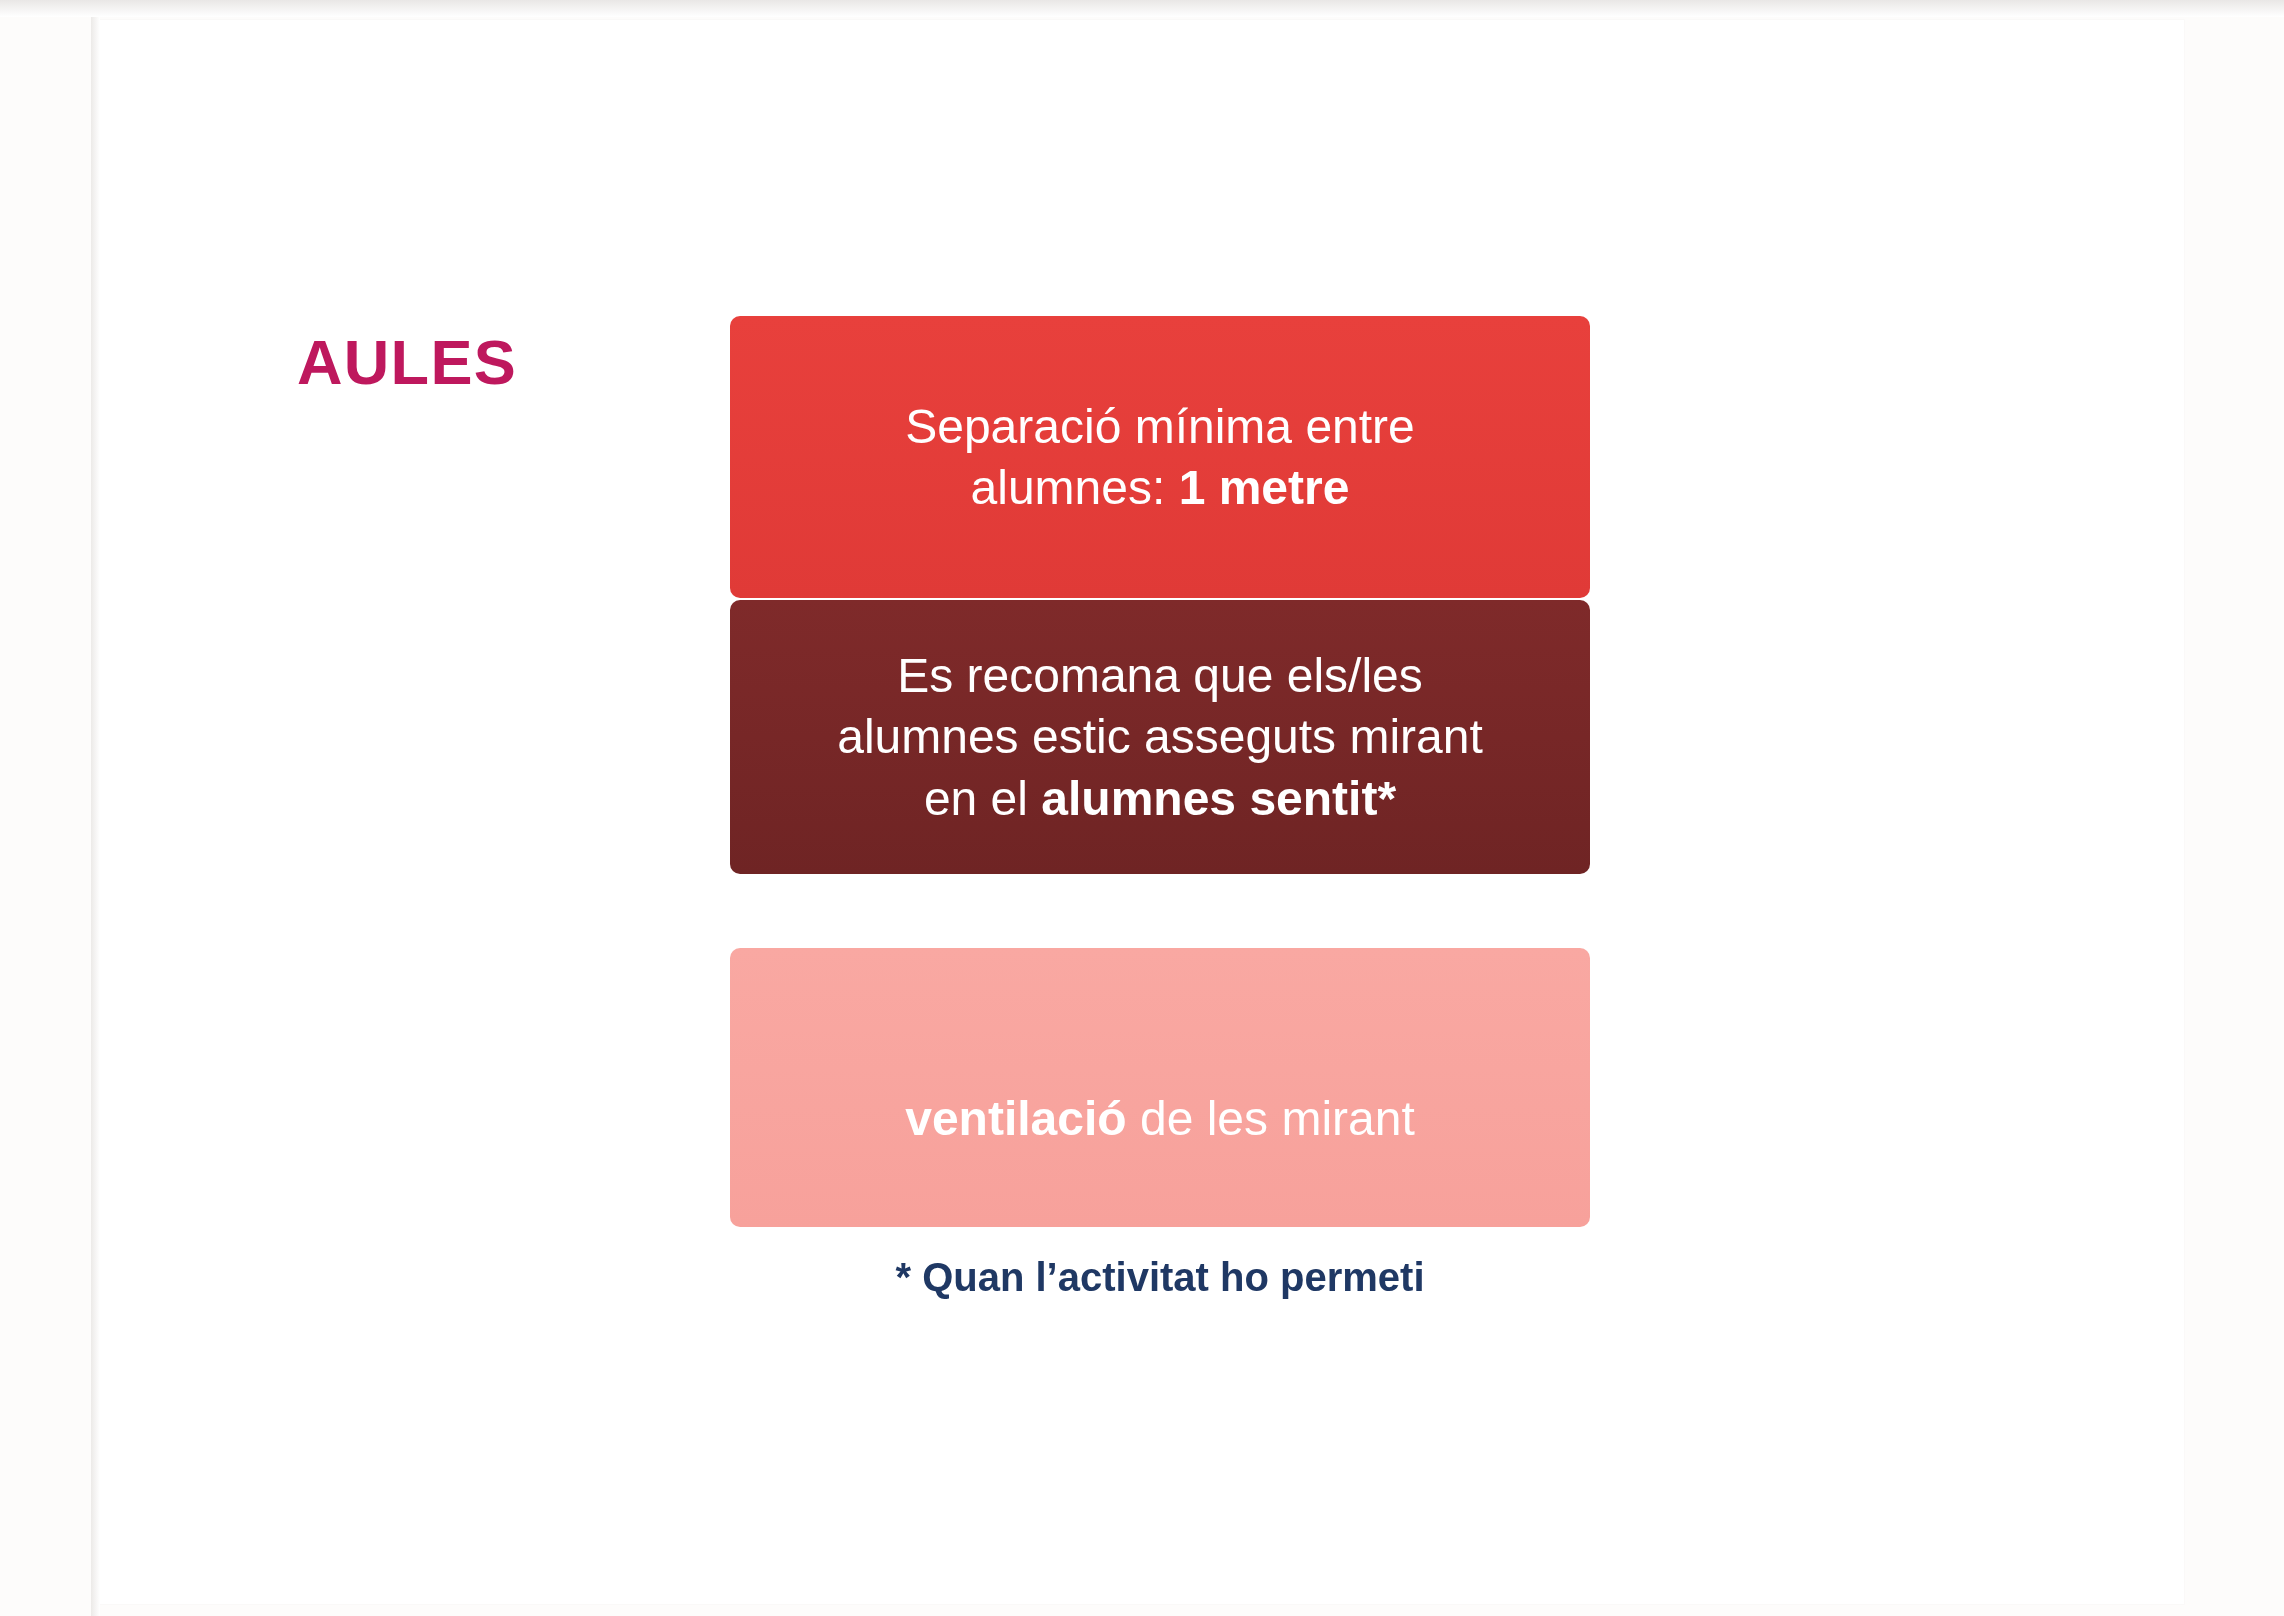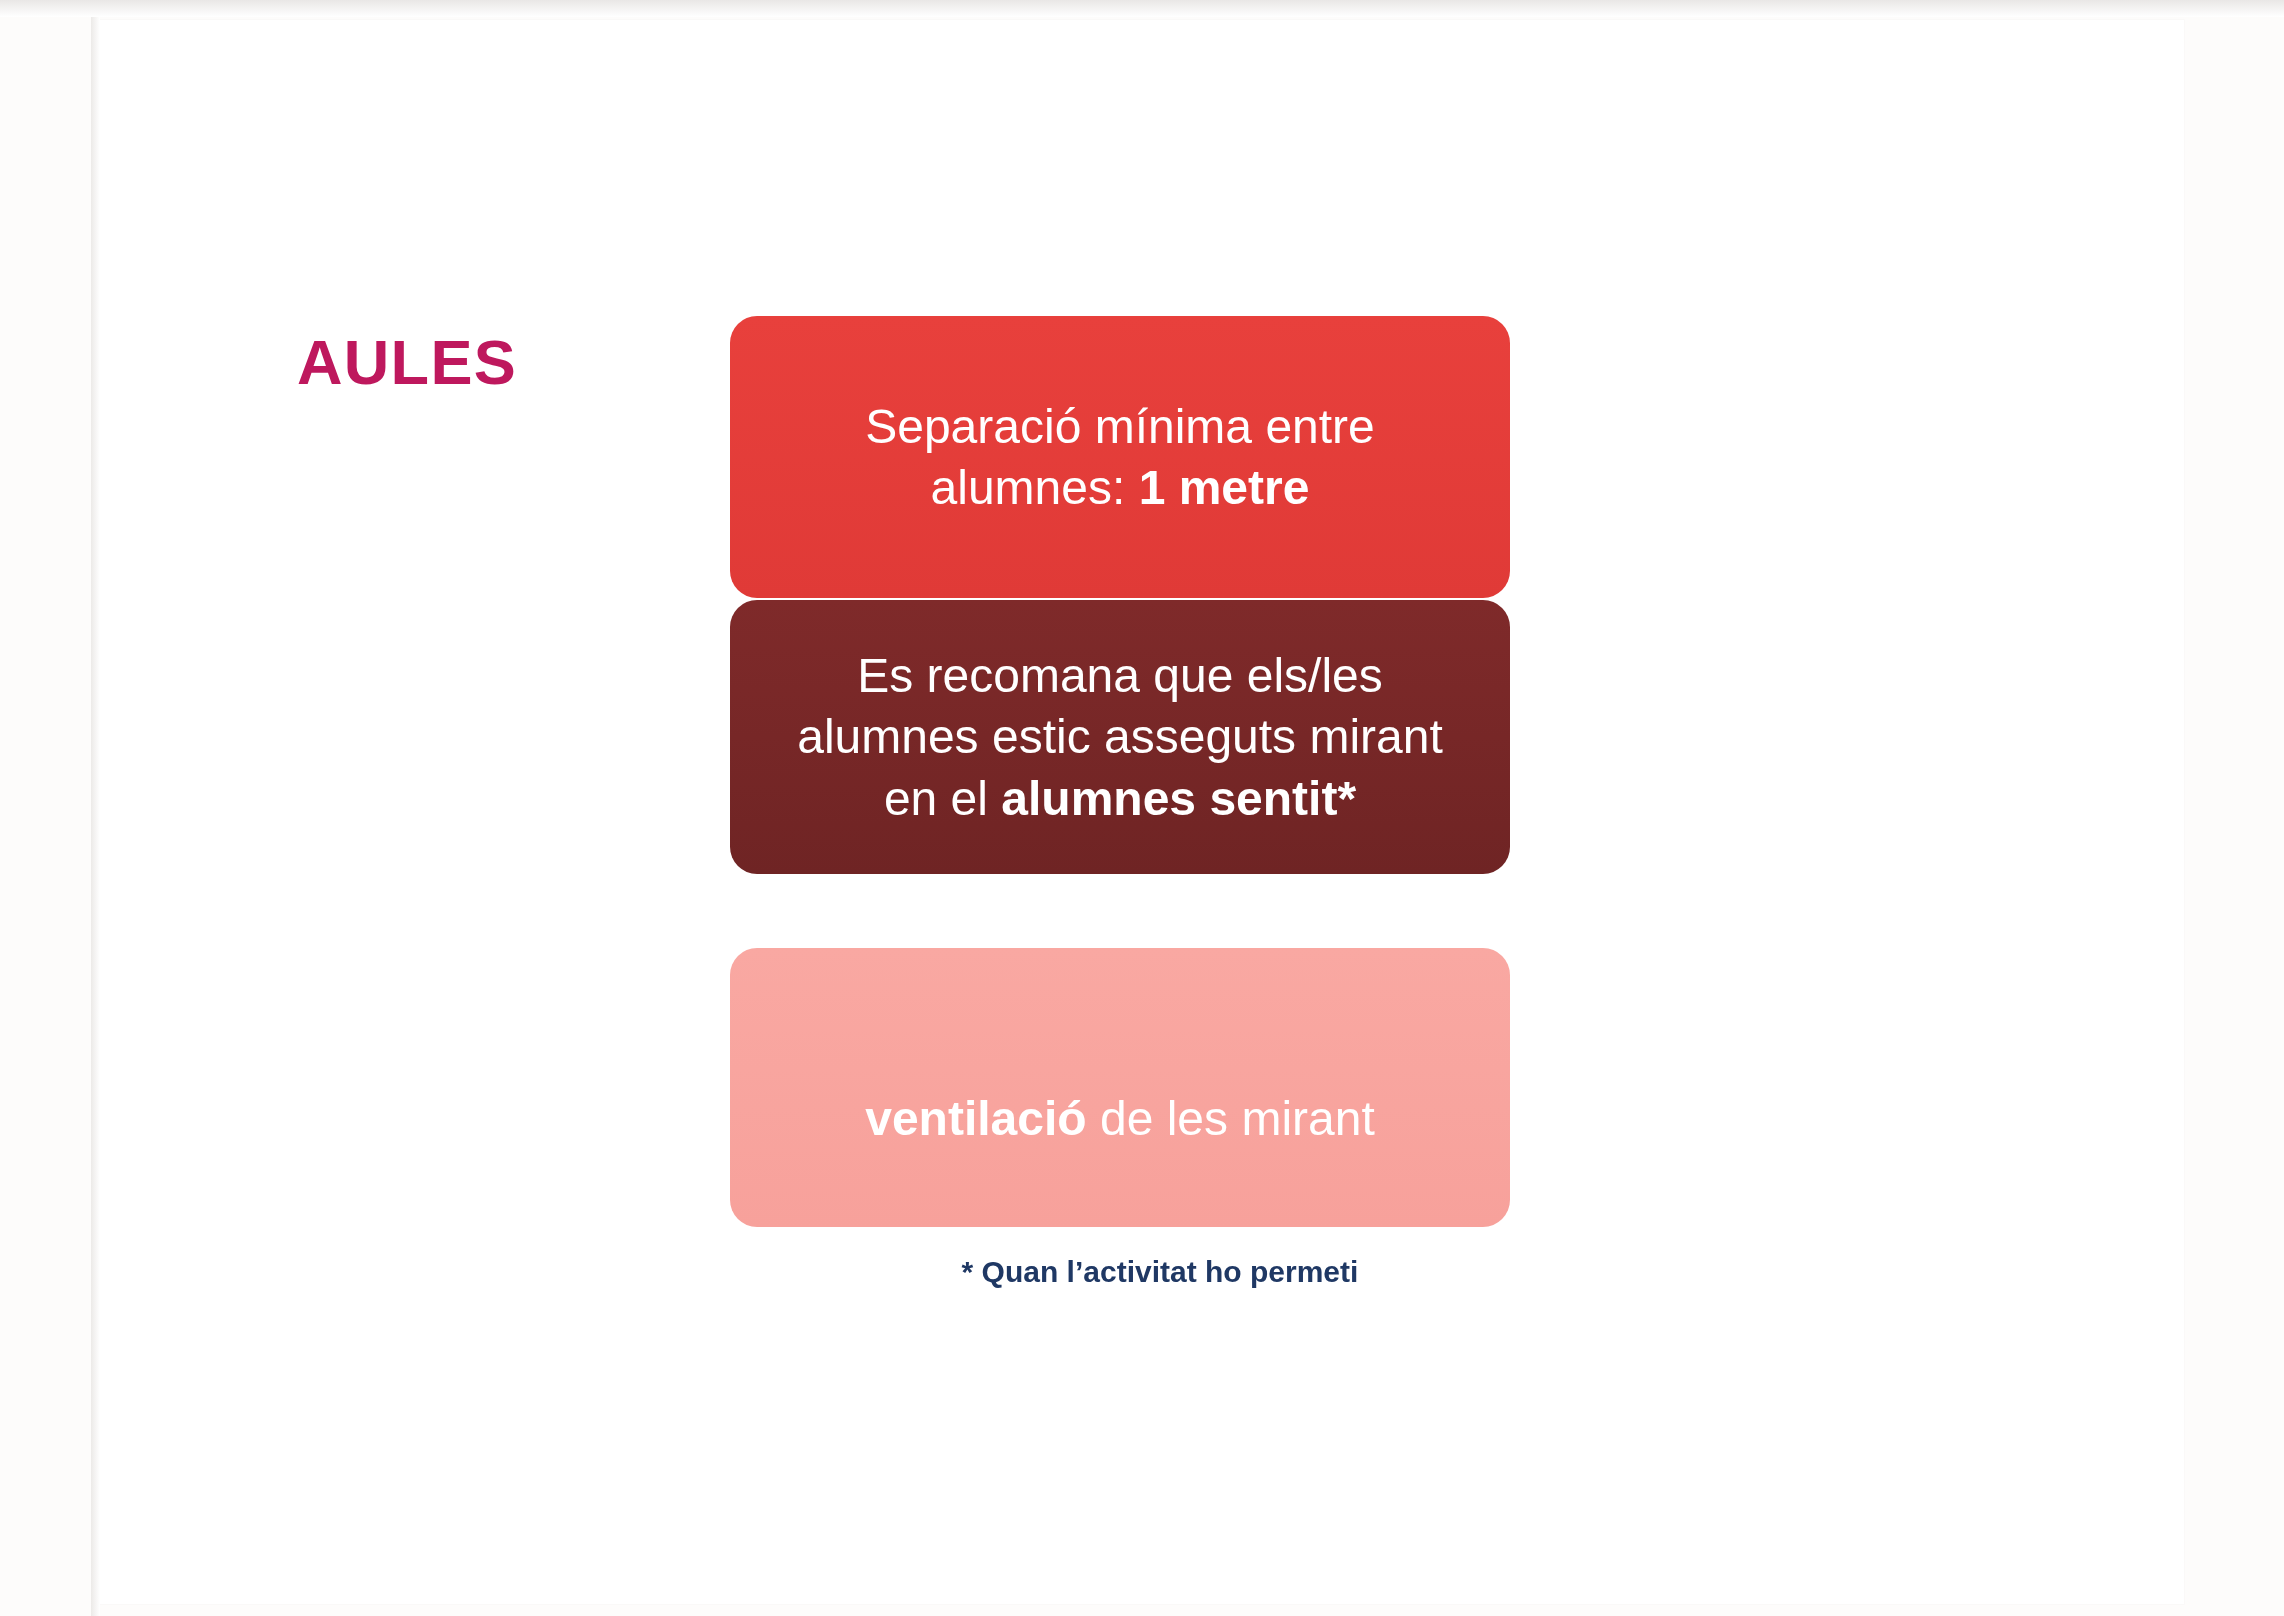--- a/index.html
+++ b/index.html
@@ -50,22 +50,22 @@
     top: 326px;
     font-size: 63px;
     font-weight: bold;
     color: #be185d;
     letter-spacing: 1.3px;
   }
 
   .box {
     position: absolute;
     left: 730px;
-    width: 780px;
-    border-radius: 27px;
+    width: 860px;
+    border-radius: 10px;
     display: flex;
     align-items: center;
     justify-content: center;
     text-align: center;
     color: #ffffff;
     box-sizing: border-box;
     padding: 0 30px;
   }
   .box-text {
     font-size: 48px;
@@ -91,21 +91,21 @@
     height: 279px;
     background: linear-gradient(180deg, #f9a8a2 0%, #f7a19b 100%);
   }
 
   .footnote {
     position: absolute;
     left: 730px;
     top: 1255px;
     width: 860px;
     text-align: center;
-    font-size: 30px;
+    font-size: 40px;
     color: #1f3864;
     font-weight: 600;
   }
 
   
   .ghost {
     position: absolute;
     color: #efeceb;
     font-size: 56px;
     font-weight: bold;

